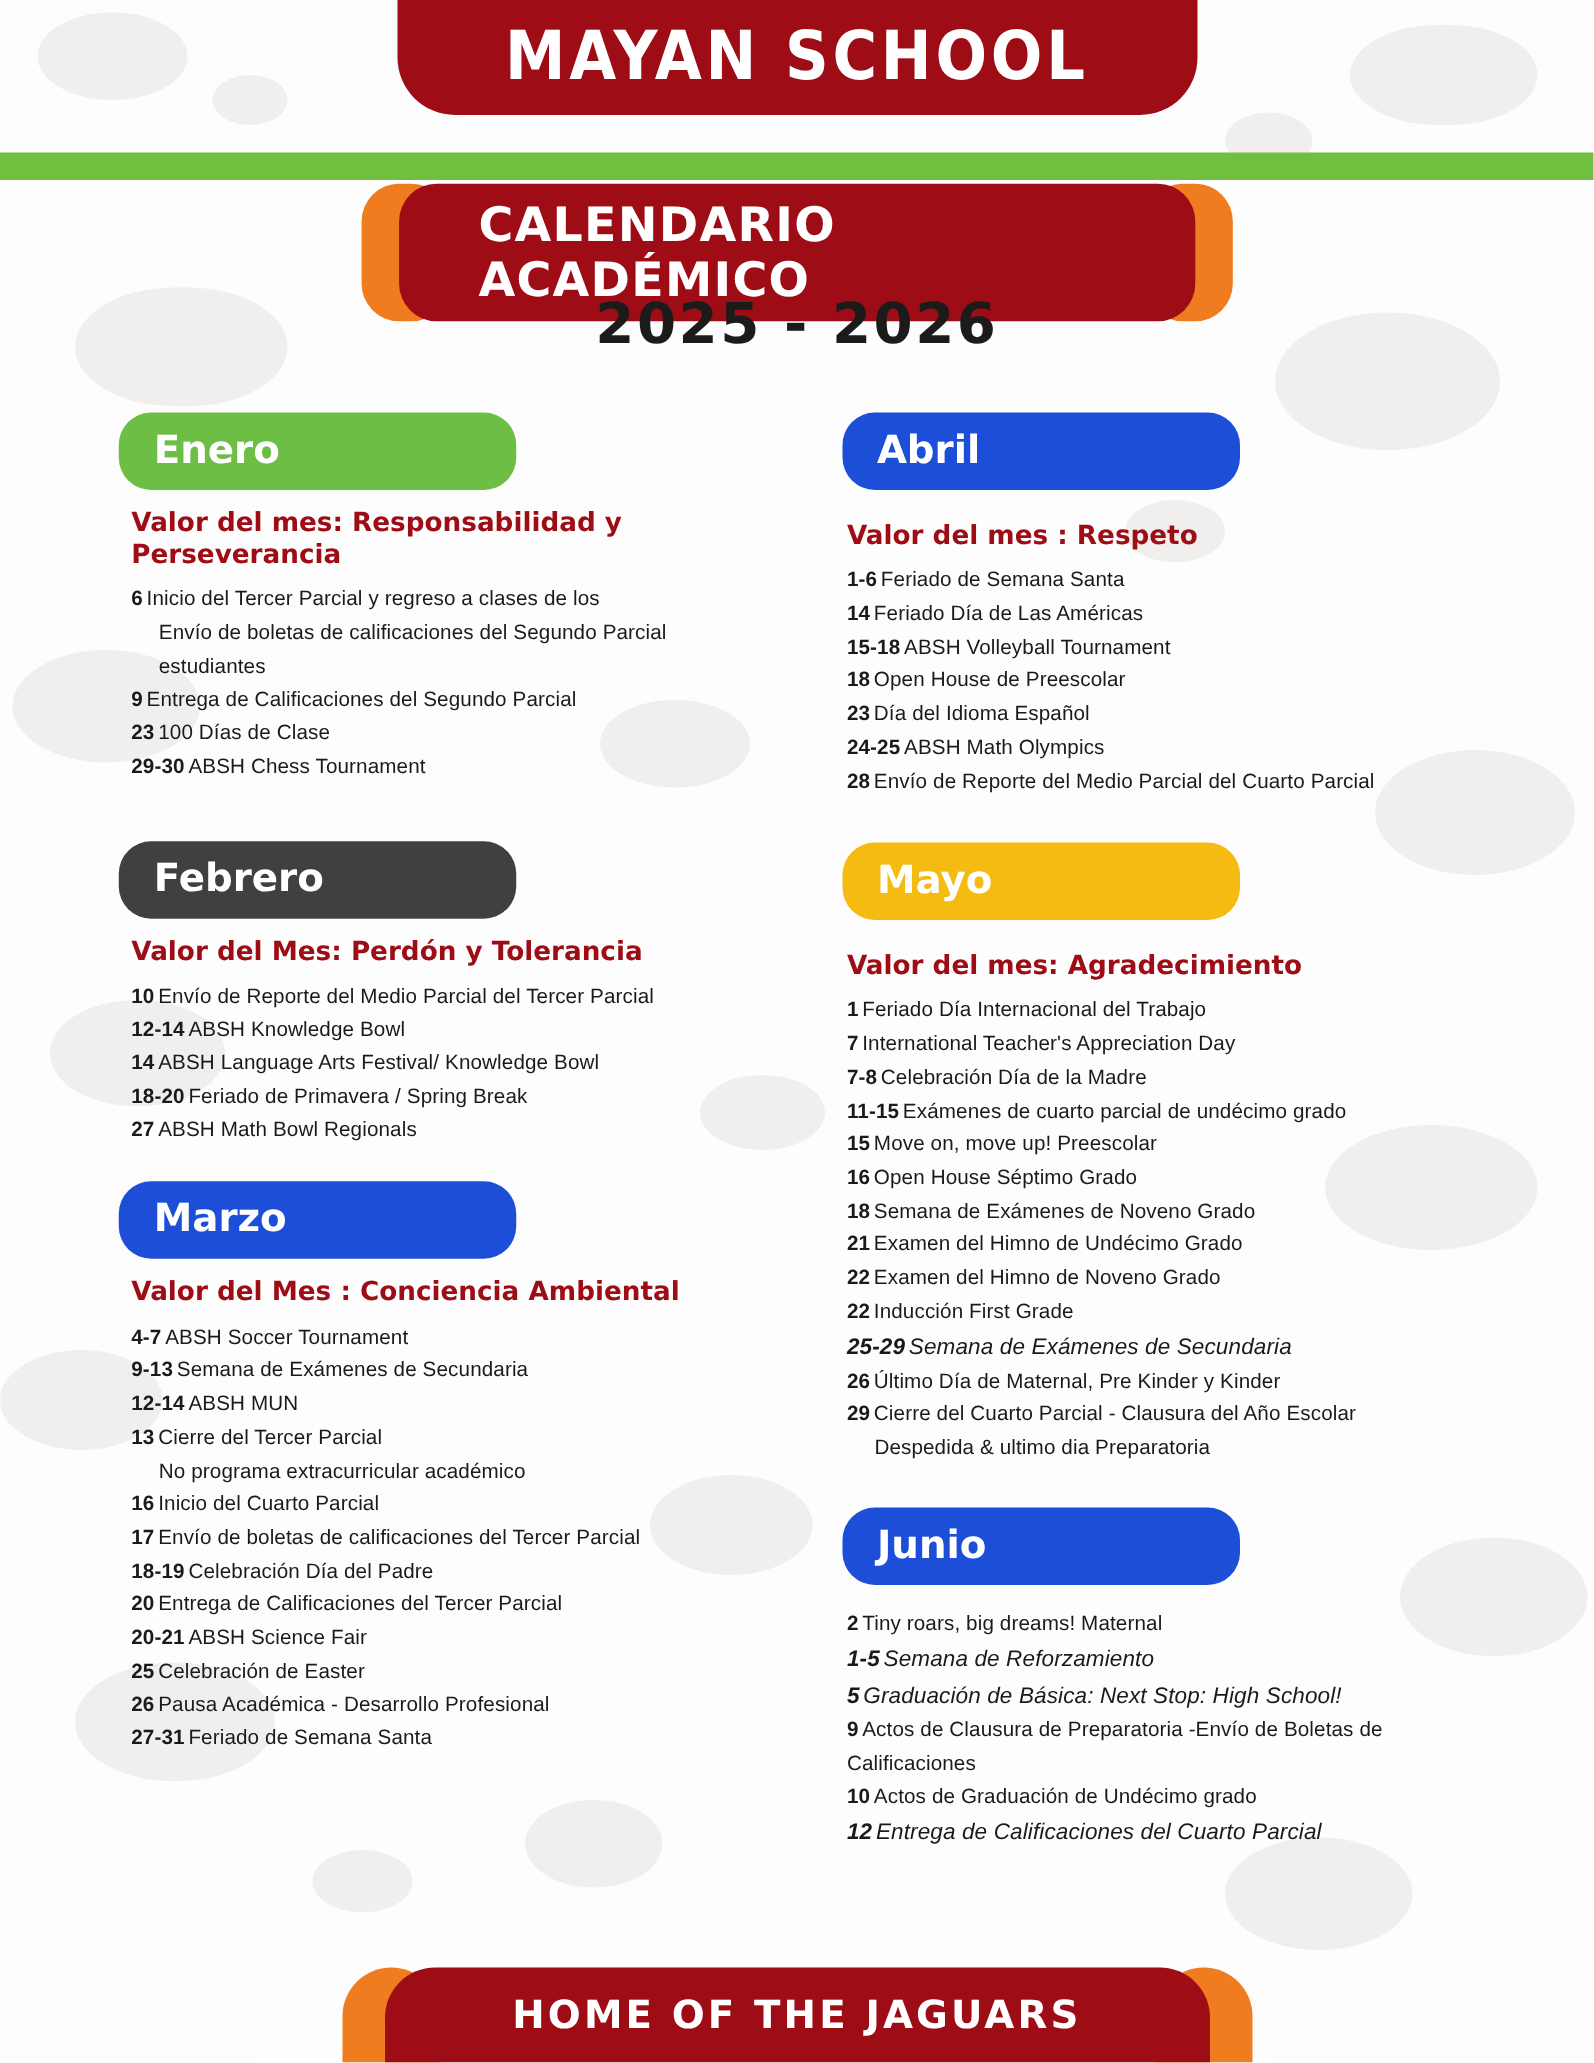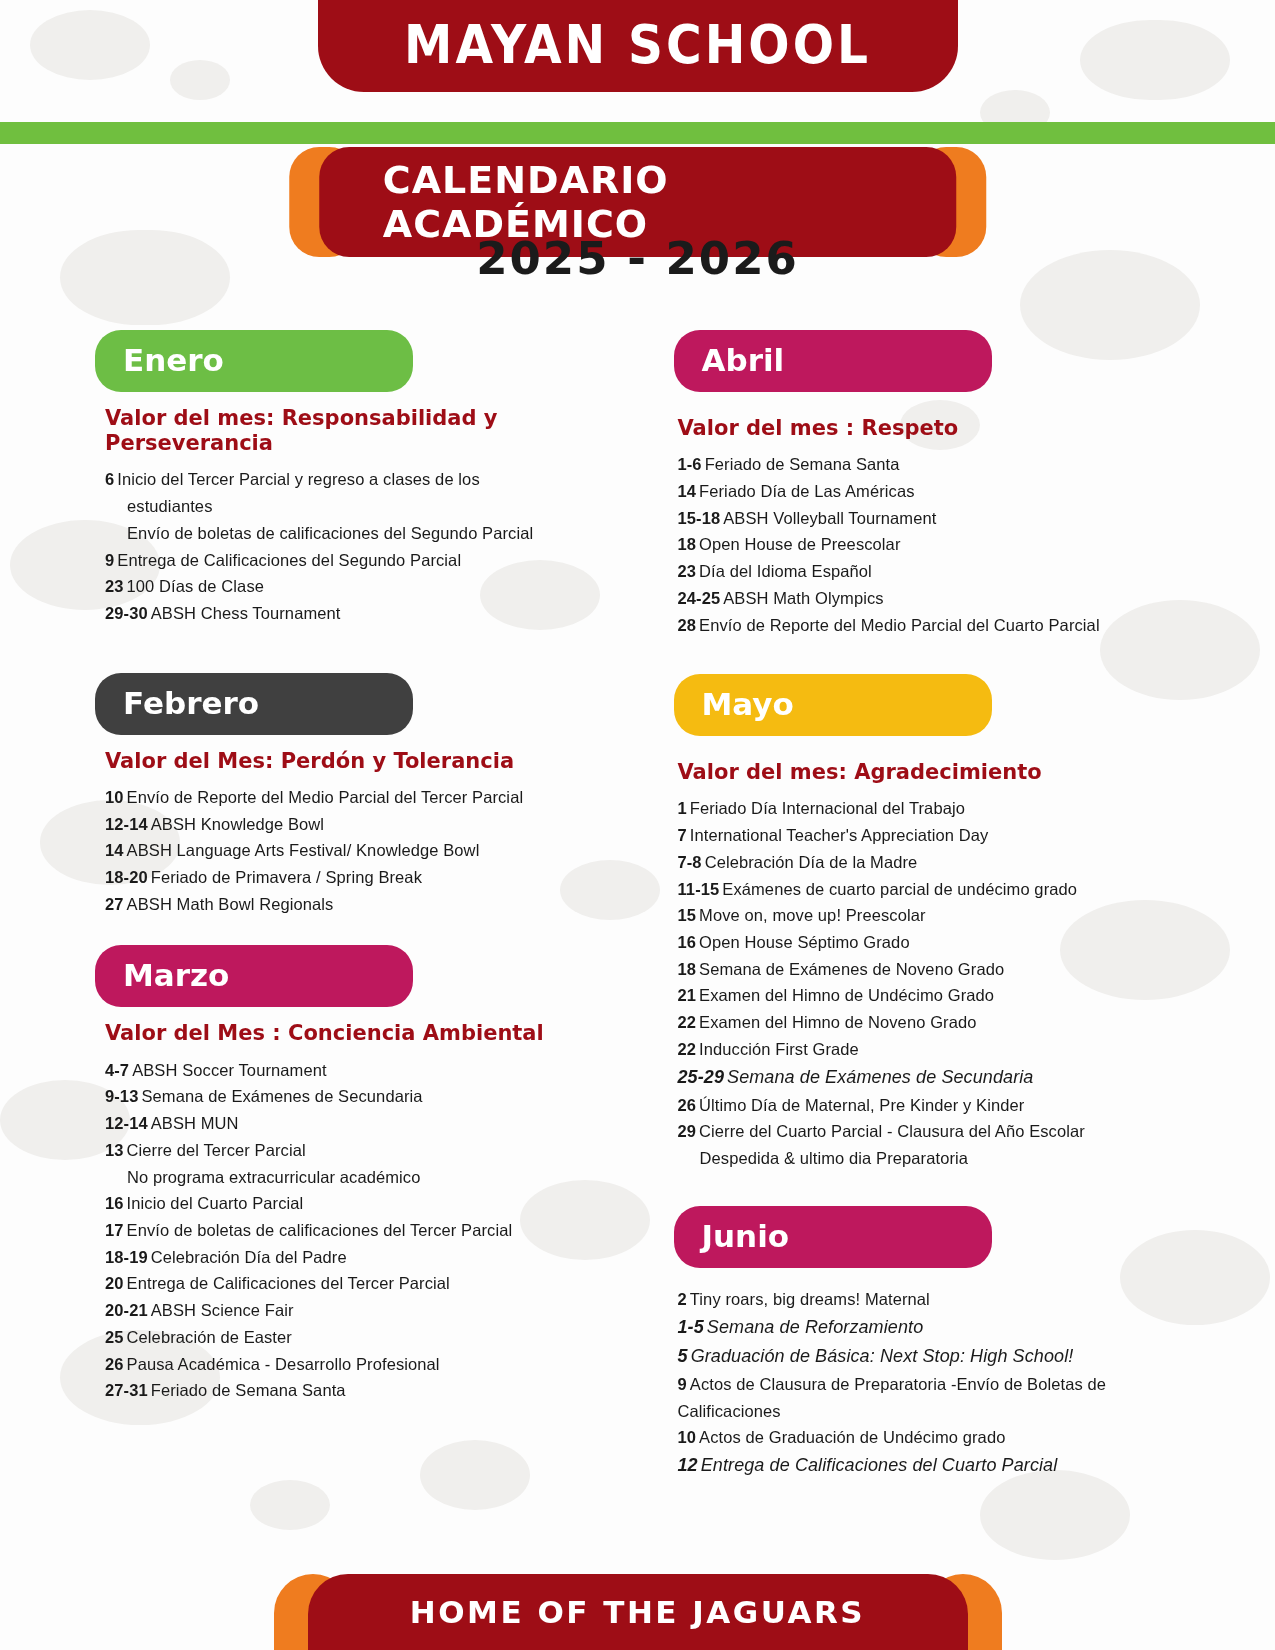--- a/index.html
+++ b/index.html
@@ -115,21 +115,21 @@
     min-width: 318px;
     border-radius: 26px;
     padding: 12px 28px 14px 28px;
     color: #fff;
     font-size: 31px;
     font-weight: bold;
     font-family: "DejaVu Sans", sans-serif;
   }
   .month-pill.green  { background: #6dbe45; }
   .month-pill.orange { background: #404040; }
-  .month-pill.navy   { background: #be185d; }
+  .month-pill.navy   { background: #1d4ed8; }
   .month-pill.yellow { background: #f5bb11; }
 
   .value-line {
     color: #9e0d16;
     font-weight: bold;
     font-size: 21px;
     margin: 14px 0 10px 10px;
     line-height: 1.2;
     max-width: 470px;
     font-family: "DejaVu Sans", sans-serif;
@@ -232,22 +232,22 @@
 
   <div class="columns">
 
     <div class="col left">
 
       <div class="month-block">
         <div class="month-pill green">Enero</div>
         <div class="value-line">Valor del mes: Responsabilidad y Perseverancia</div>
         <ul class="events">
           <li><span class="d">6</span><span>Inicio del Tercer Parcial y regreso a clases de los</span></li>
+          <li class="cont"><span>Envío de boletas de calificaciones del Segundo Parcial</span></li>
           <li class="cont"><span>estudiantes</span></li>
-          <li class="cont"><span>Envío de boletas de calificaciones del Segundo Parcial</span></li>
           <li><span class="d">9</span><span>Entrega de Calificaciones del Segundo Parcial</span></li>
           <li><span class="d">23</span><span>100 Días de Clase</span></li>
           <li><span class="d">29-30</span><span>ABSH Chess Tournament</span></li>
         </ul>
       </div>
 
       <div class="month-block" style="margin-top:46px;">
         <div class="month-pill orange">Febrero</div>
         <div class="value-line">Valor del Mes: Perdón y Tolerancia</div>
         <ul class="events">

